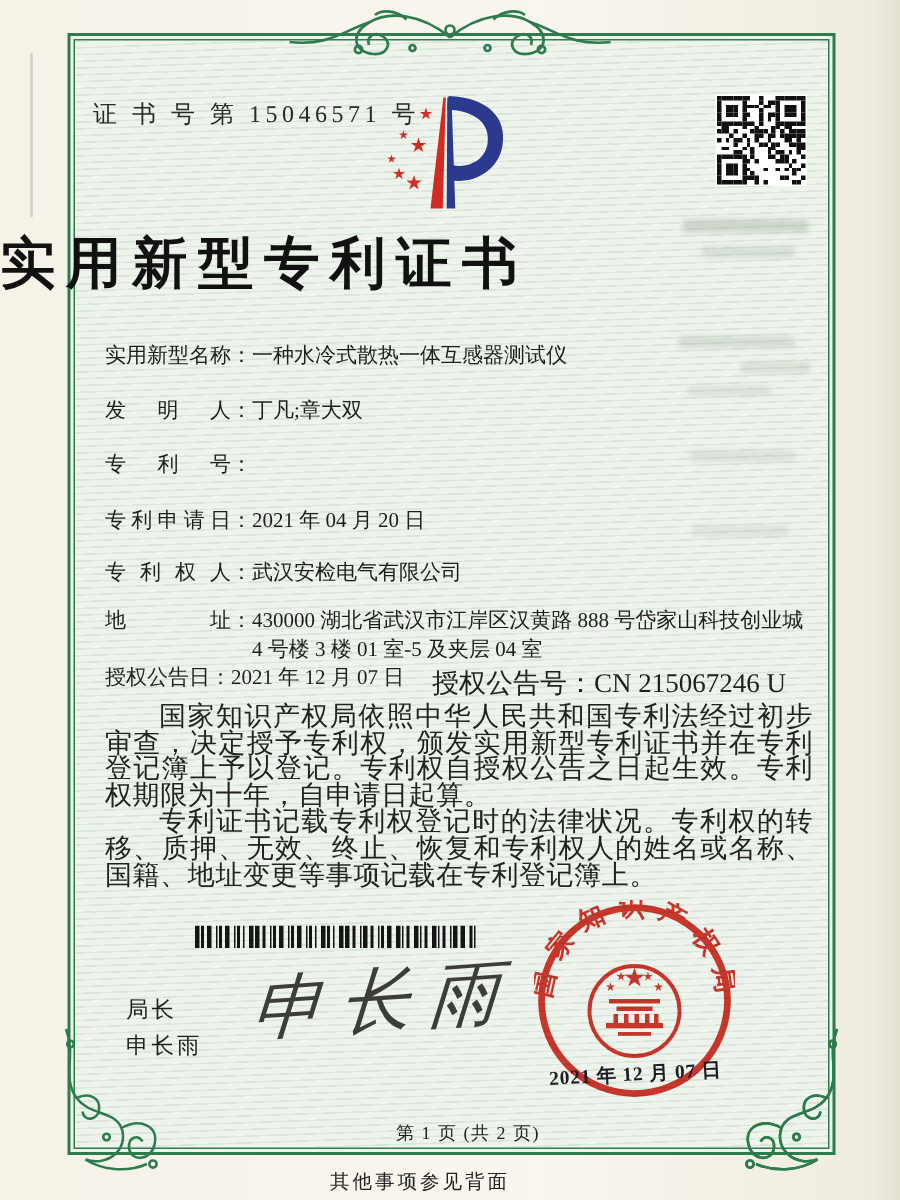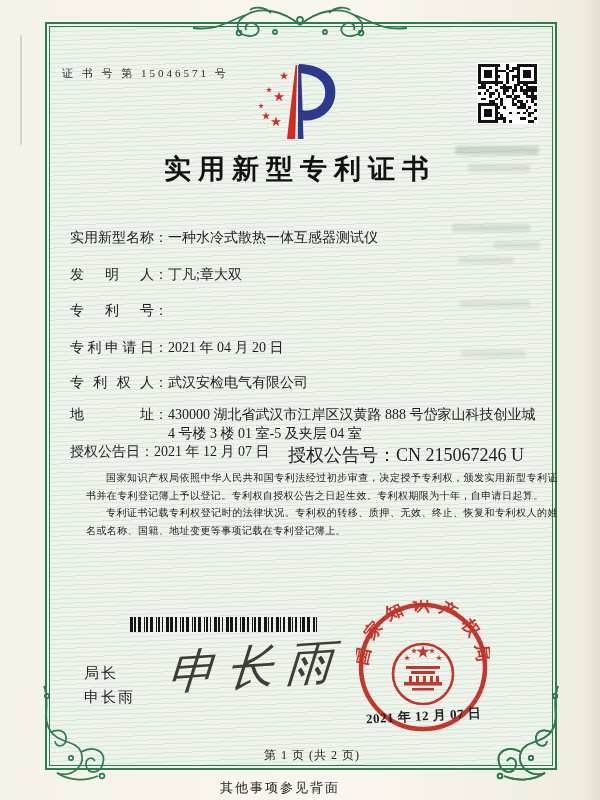--- a/index.html
+++ b/index.html
@@ -21,37 +21,37 @@
   
   .frame{
     position:absolute;left:45px;top:22px;width:512px;height:748px;
     border:2.5px solid var(--green);
     background:#eef3ec;
   }
   .frame-inner{position:absolute;inset:2px;border:1px solid var(--green);}
   .guilloche{position:absolute;inset:3px;background:
     repeating-linear-gradient(178deg, rgba(110,165,125,.16) 0 1px, rgba(255,255,255,0) 1px 4.5px);}
   
-  .cert-no{position:absolute;left:62px;top:66px;font-size:11px;letter-spacing:3px;color:#2a2a2a;}
+  .cert-no{position:absolute;left:62px;top:66px;font-size:16px;letter-spacing:3px;color:#2a2a2a;}
   .logo{position:absolute;left:250px;top:55px;}
   .qr{position:absolute;left:477px;top:63px;display:grid;grid-template-columns:repeat(21,2.8px);grid-auto-rows:2.8px;background:#fff;padding:1px;}
   .qr b{background:#111;}
-  .title{position:absolute;left:0;top:151px;width:100%;text-align:center;
-    font-size:27px;font-weight:bold;letter-spacing:7px;color:#111;}
+  .title{position:absolute;left:0;top:151px;width:100%;text-align:left;
+    font-size:37px;font-weight:bold;letter-spacing:7px;color:#111;}
   
   .row{position:absolute;left:70px;right:56px;font-size:14px;color:#1d1d1d;display:flex;align-items:flex-start;line-height:19px;}
   .flabel{display:inline-block;width:84px;text-align:justify;text-align-last:justify;flex:0 0 84px;}
   .colon{flex:0 0 auto;}
   .fvalue{flex:1;}
   .r1{top:228px}.r2{top:265px}.r3{top:301px}.r4{top:338px}.r5{top:373px}.r6{top:405px}
   .grant-row{position:absolute;left:70px;top:443px;font-size:14px;}
   .grant-no{position:absolute;left:288px;top:443px;font-size:18px;}
   
-  .paras{position:absolute;left:70px;top:469px;width:472px;font-size:10px;line-height:17.6px;
-    text-align:justify;color:#222;letter-spacing:.4px;margin-left:16px;}
+  .paras{position:absolute;left:70px;top:469px;width:472px;font-size:18px;line-height:17.6px;
+    text-align:justify;color:#222;letter-spacing:.4px;}
   .paras p{text-indent:2em;}
   
   .barcode{position:absolute;left:130px;top:617px;width:188px;height:15px;overflow:hidden;white-space:nowrap;font-size:0;}
   .barcode i{display:inline-block;height:15px;background:#151515;}
   .barcode em{display:inline-block;height:15px;}
   
   .signer-title{position:absolute;left:84px;top:664px;font-size:15px;letter-spacing:2px;}
   .signer-name{position:absolute;left:84px;top:688px;font-size:15px;letter-spacing:2px;}
   .signature{position:absolute;left:168px;top:636px;font-size:47px;font-style:italic;
     letter-spacing:12px;color:#262620;transform:rotate(-4deg) skewX(-8deg);opacity:.88;white-space:nowrap;}

